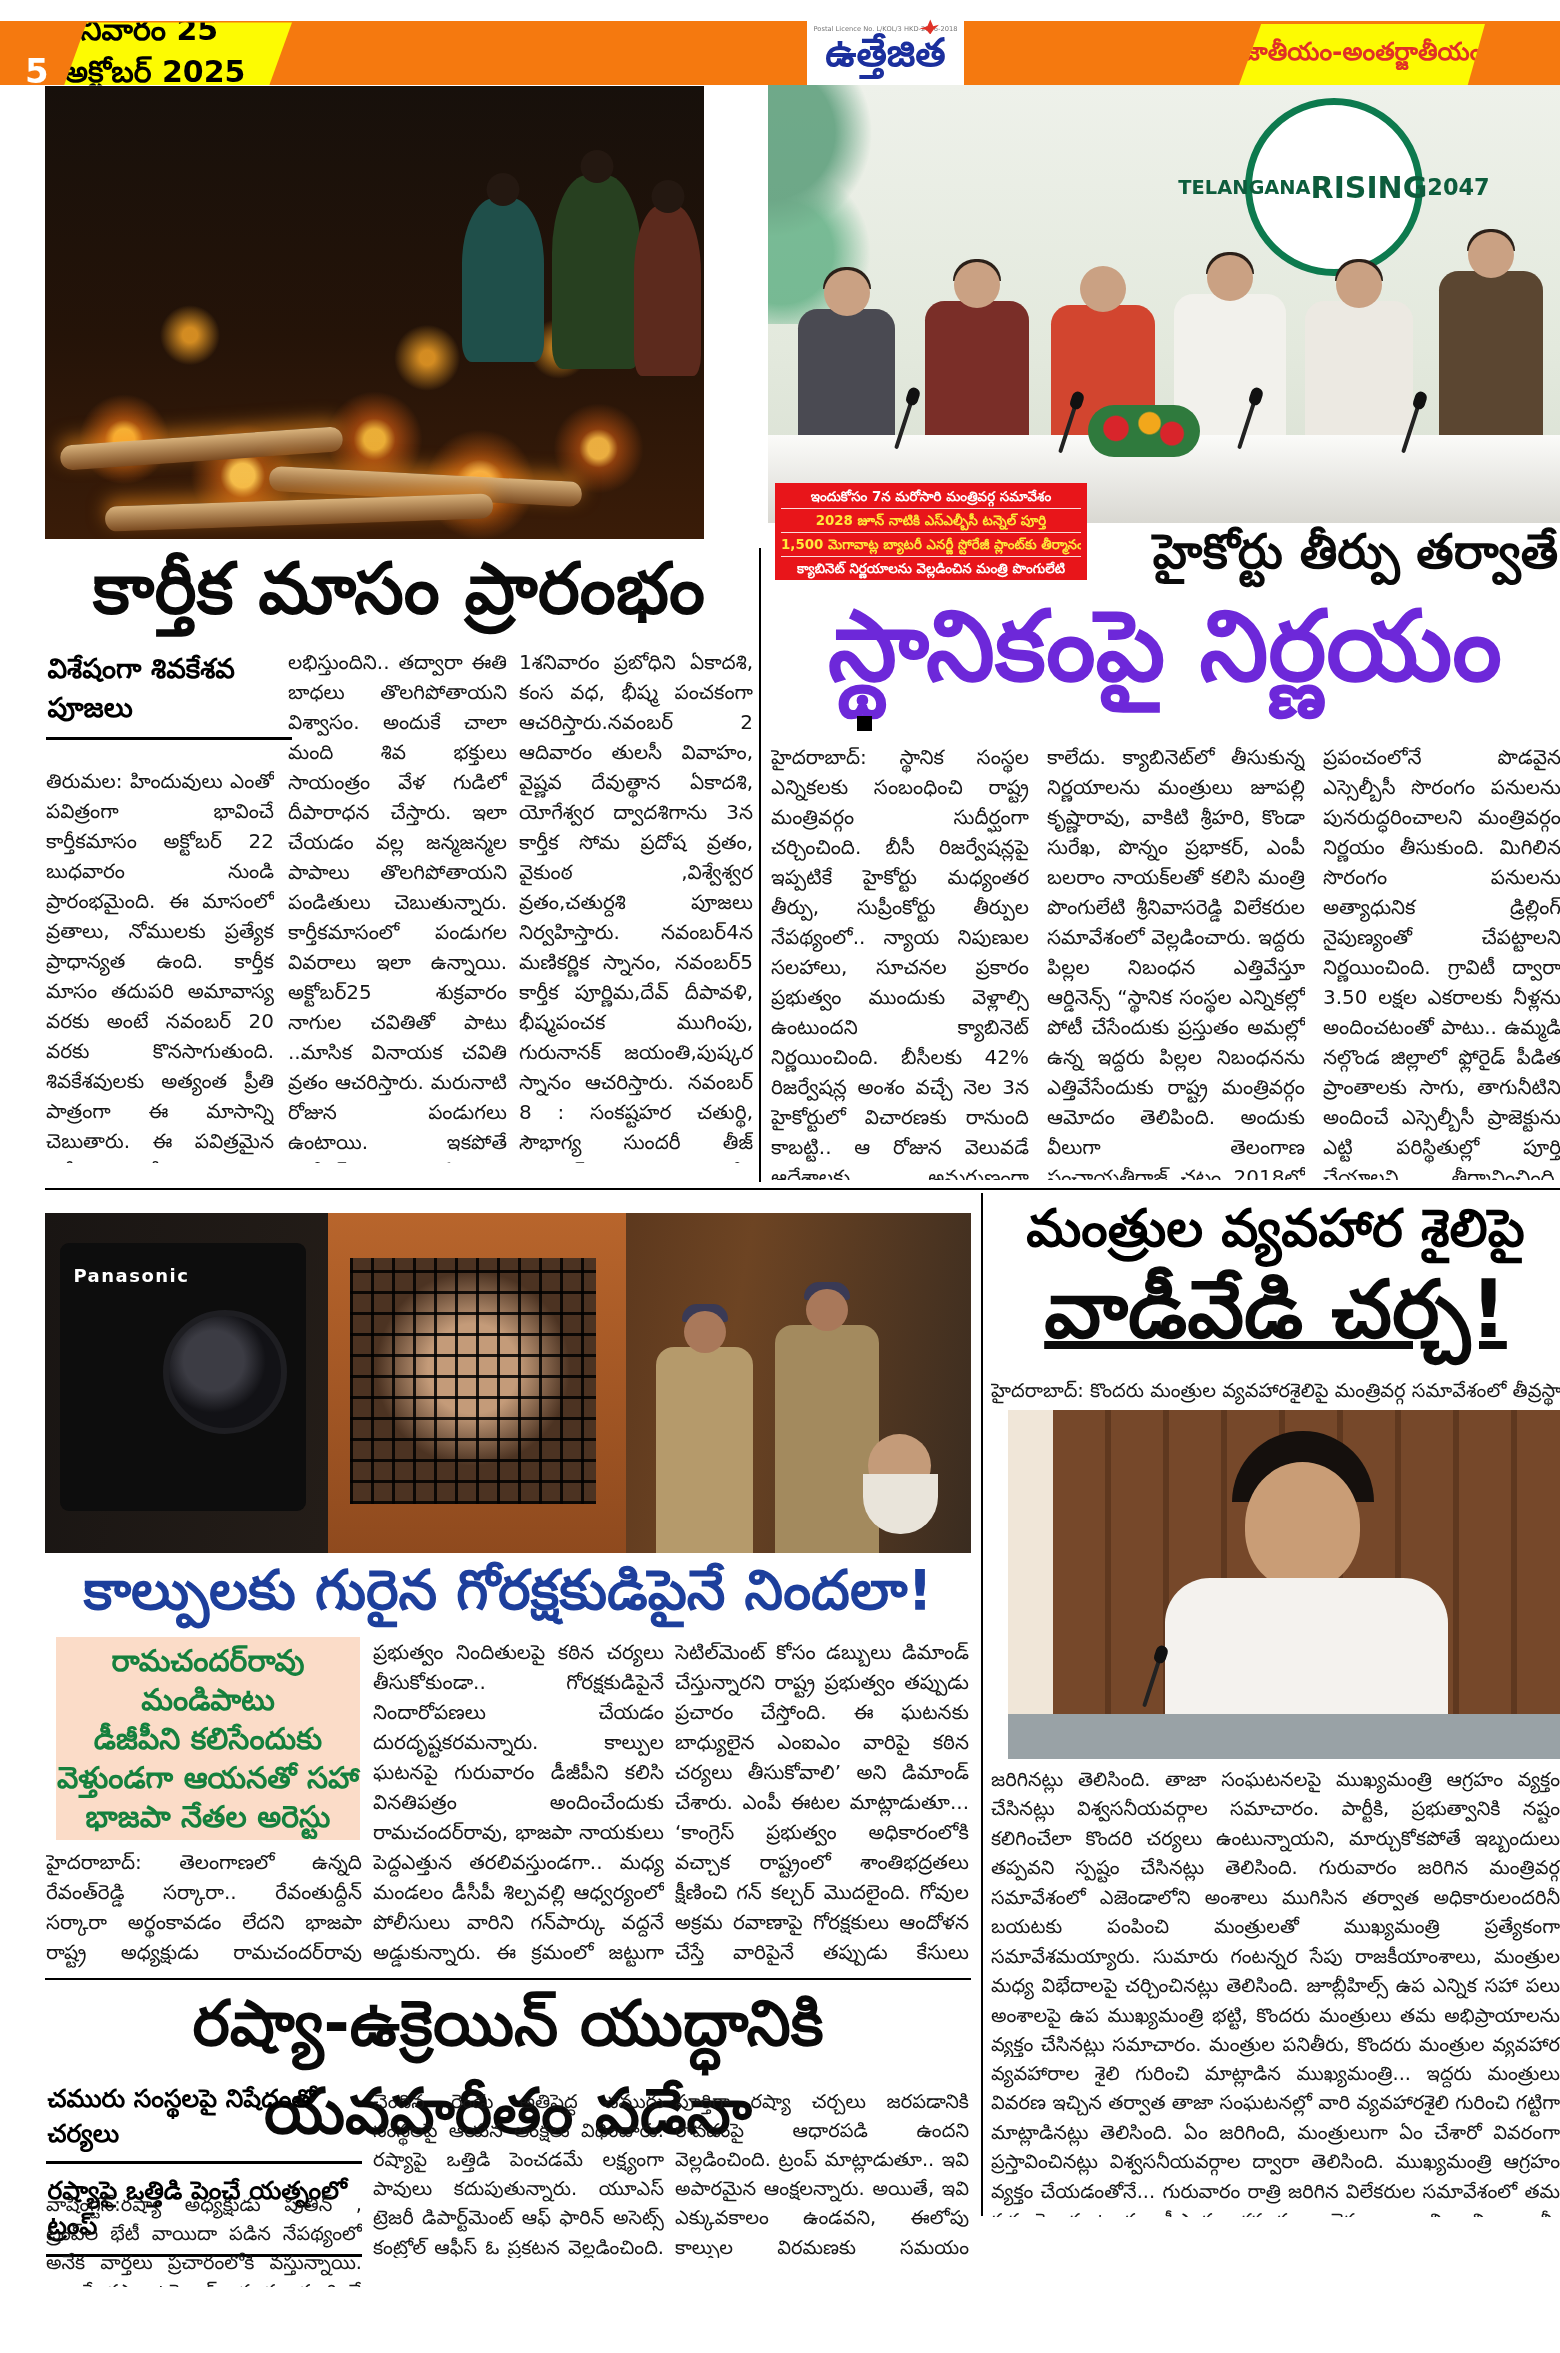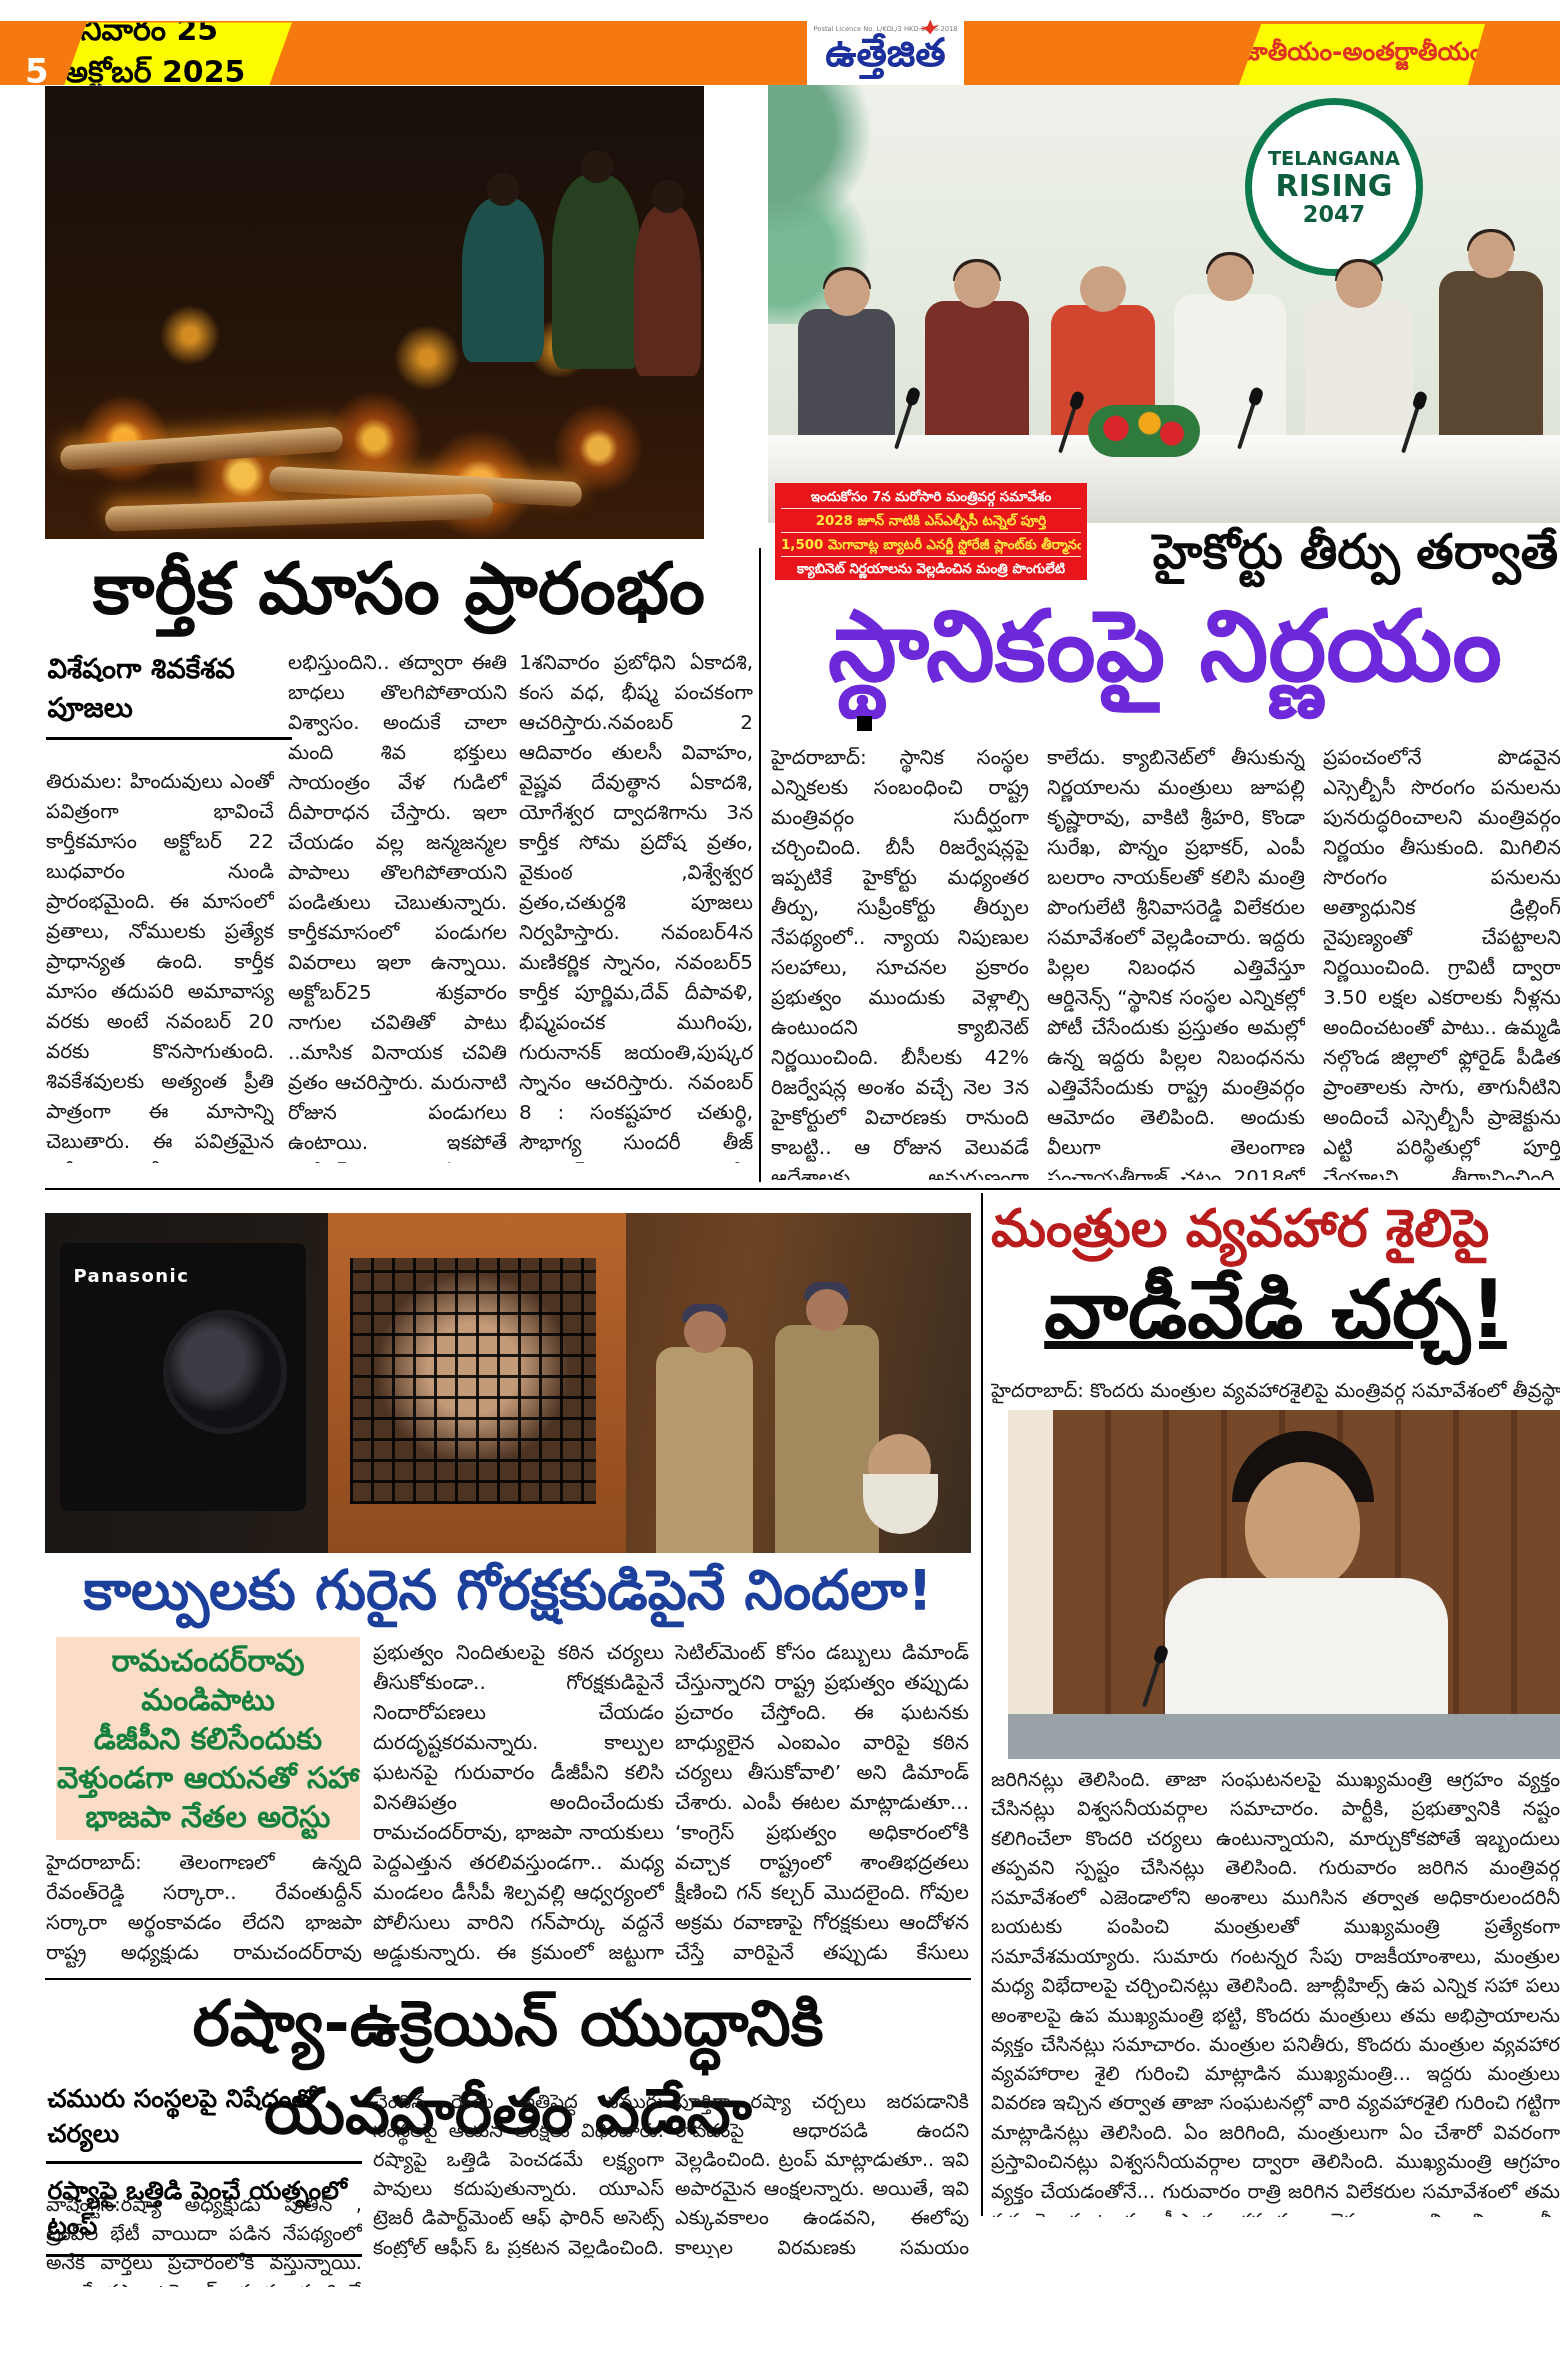--- a/index.html
+++ b/index.html
@@ -20,21 +20,21 @@
   .logo-panel{position:absolute;left:807px;top:9px;width:157px;height:76px;background:#fff;text-align:center;}
   .postal{font-size:6.7px;color:#777;line-height:1;margin-top:17px;}
   .masthead{font-size:39px;font-weight:bold;color:#1b2f9d;line-height:1.05;}
   .dove{position:absolute;right:25px;top:10.4px;width:19.4px;height:15px;background:#e03127;
         clip-path:polygon(0 60%,40% 45%,55% 0,70% 45%,100% 35%,70% 70%,55% 100%,35% 70%);}
   
   .h-karthika{position:absolute;left:45px;top:546px;width:708px;height:91px;font-size:71px;font-weight:bold;color:#0a0a0a;text-align:center;line-height:1.2;overflow:hidden;}
   .h-kicker-right{position:absolute;left:1088px;top:523px;width:470px;font-size:48px;font-weight:bold;text-align:right;color:#0a0a0a;}
   .h-sthanikam{position:absolute;left:769px;top:589px;width:792px;height:142px;font-size:98px;font-weight:bold;text-align:center;color:#6d28d9;overflow:hidden;}
   .h-goraksha{position:absolute;left:45px;top:1558px;width:926px;font-size:55px;font-weight:bold;color:#1d3f9c;text-align:center;}
-  .h-vadivedi1{position:absolute;left:991px;top:1198px;width:569px;font-size:52px;font-weight:bold;text-align:left;color:#b91c1c;}
+  .h-vadivedi1{position:absolute;left:991px;top:1198px;width:569px;font-size:52px;font-weight:bold;text-align:center;color:#000000;}
   .h-vadivedi2{position:absolute;left:991px;top:1263px;width:569px;font-size:80px;font-weight:bold;text-align:center;color:#0a0a0a;text-decoration:underline;}
   .h-russia{position:absolute;left:45px;top:1987px;width:926px;font-size:63px;font-weight:bold;color:#0a0a0a;text-align:center;}
   
   .redbox{position:absolute;left:775px;top:483px;width:312px;height:97px;background:#e8151a;padding:1.5px 6px;box-sizing:border-box;}
   .redbox .row{height:23px;line-height:23px;font-size:13.4px;font-weight:bold;color:#fff;text-align:center;white-space:nowrap;overflow:hidden;border-top:0.7px solid rgba(255,255,255,.85);}
   .redbox .row:first-child{border-top:none;}
   .redbox .row.y{color:#ffe93c;}
   
   .peachbox{position:absolute;left:56px;top:1637px;width:304px;height:203px;background:#fbdcc8;display:flex;flex-direction:column;align-items:center;justify-content:center;}
   .peachbox div{font-size:30px;font-weight:bold;color:#15803d;line-height:1.3;text-align:center;}
@@ -47,21 +47,21 @@
        radial-gradient(circle at 66% 88%, rgba(255,200,90,.95) 0 13.4px, rgba(255,120,20,.5) 25px, transparent 55px),
        radial-gradient(circle at 84% 80%, rgba(255,190,70,.9) 0 10.4px, rgba(255,110,20,.45) 19.4px, transparent 45px),
        radial-gradient(circle at 22% 55%, rgba(255,170,40,.8) 0 7.5px, transparent 30px),
        radial-gradient(circle at 58% 60%, rgba(255,170,40,.8) 0 7.5px, transparent 33px),
        radial-gradient(circle at 78% 58%, rgba(255,170,40,.7) 0 6.7px, transparent 30px),
        linear-gradient(180deg,#17100b 0%,#241308 55%,#3a1c08 100%);}
   .log{position:absolute;height:25px;border-radius:12px;background:linear-gradient(180deg,#d8b27c,#7a4a20);box-shadow:0 -7.5px 18px rgba(255,150,30,.55);}
   .sil{position:absolute;border-radius:40% 40% 12% 12%;}
   .sil .head{position:absolute;left:50%;top:-25px;transform:translateX(-50%);width:33px;height:33px;border-radius:50%;background:#241811;}
   .ph2{left:768px;top:85px;width:793px;height:438px;background:linear-gradient(180deg,#eef1ea 0%,#e3e9dd 60%,#d8dfd2 100%);}
-  .emblem{position:absolute;left:477px;top:13.4px;width:164px;height:164px;border-radius:50%;background:#fff;border:7.5px solid #0d7a4e;display:flex;flex-direction:column;align-items:center;justify-content:center;}
+  .emblem{position:absolute;left:477px;top:13.4px;width:164px;height:164px;border-radius:50%;background:#fff;border:7.5px solid #0d7a4e;display:flex;flex-direction:row;align-items:center;justify-content:center;}
   .emblem div{color:#0d5c3c;font-weight:bold;text-align:center;line-height:1.1;}
   .emblem .t1{font-size:19.4px;}.emblem .t2{font-size:30px;}.emblem .t3{font-size:22.4px;}
   .leafband{position:absolute;left:0;top:0;width:134px;height:239px;background:radial-gradient(circle at 0% 20%,#1c7a4b 0 67px,transparent 104px),radial-gradient(circle at 10% 70%,#2f9a62 0 52px,transparent 89px);opacity:.6;}
   .person{position:absolute;border-radius:19.4px 19.4px 0 0;}
   .person .head{position:absolute;left:50%;top:-39px;transform:translateX(-50%);width:46px;height:46px;border-radius:50%;background:#caa183;}
   .person .hair{position:absolute;left:50%;top:-42px;transform:translateX(-50%);width:48px;height:22.4px;border-radius:24px 24px 0 0;background:#2b2019;}
   .table{position:absolute;left:0;top:350px;width:793px;height:88px;background:linear-gradient(180deg,#fbfbf9,#d9d8d2);}
   .mic{position:absolute;width:3.7px;height:52px;background:#222;transform:rotate(18deg);border-radius:2.2px;}
   .mic::after{content:"";position:absolute;left:-4.5px;top:-12px;width:12.7px;height:18px;border-radius:6px;background:#111;}
   .flowers{position:absolute;left:320px;top:320px;width:112px;height:52px;border-radius:30px;background:radial-gradient(circle at 25% 45%,#d8252b 0 12px,transparent 13.4px),radial-gradient(circle at 55% 35%,#f2a71b 0 10.4px,transparent 12px),radial-gradient(circle at 75% 55%,#d8252b 0 11.2px,transparent 12.7px),#2f7a3d;}

